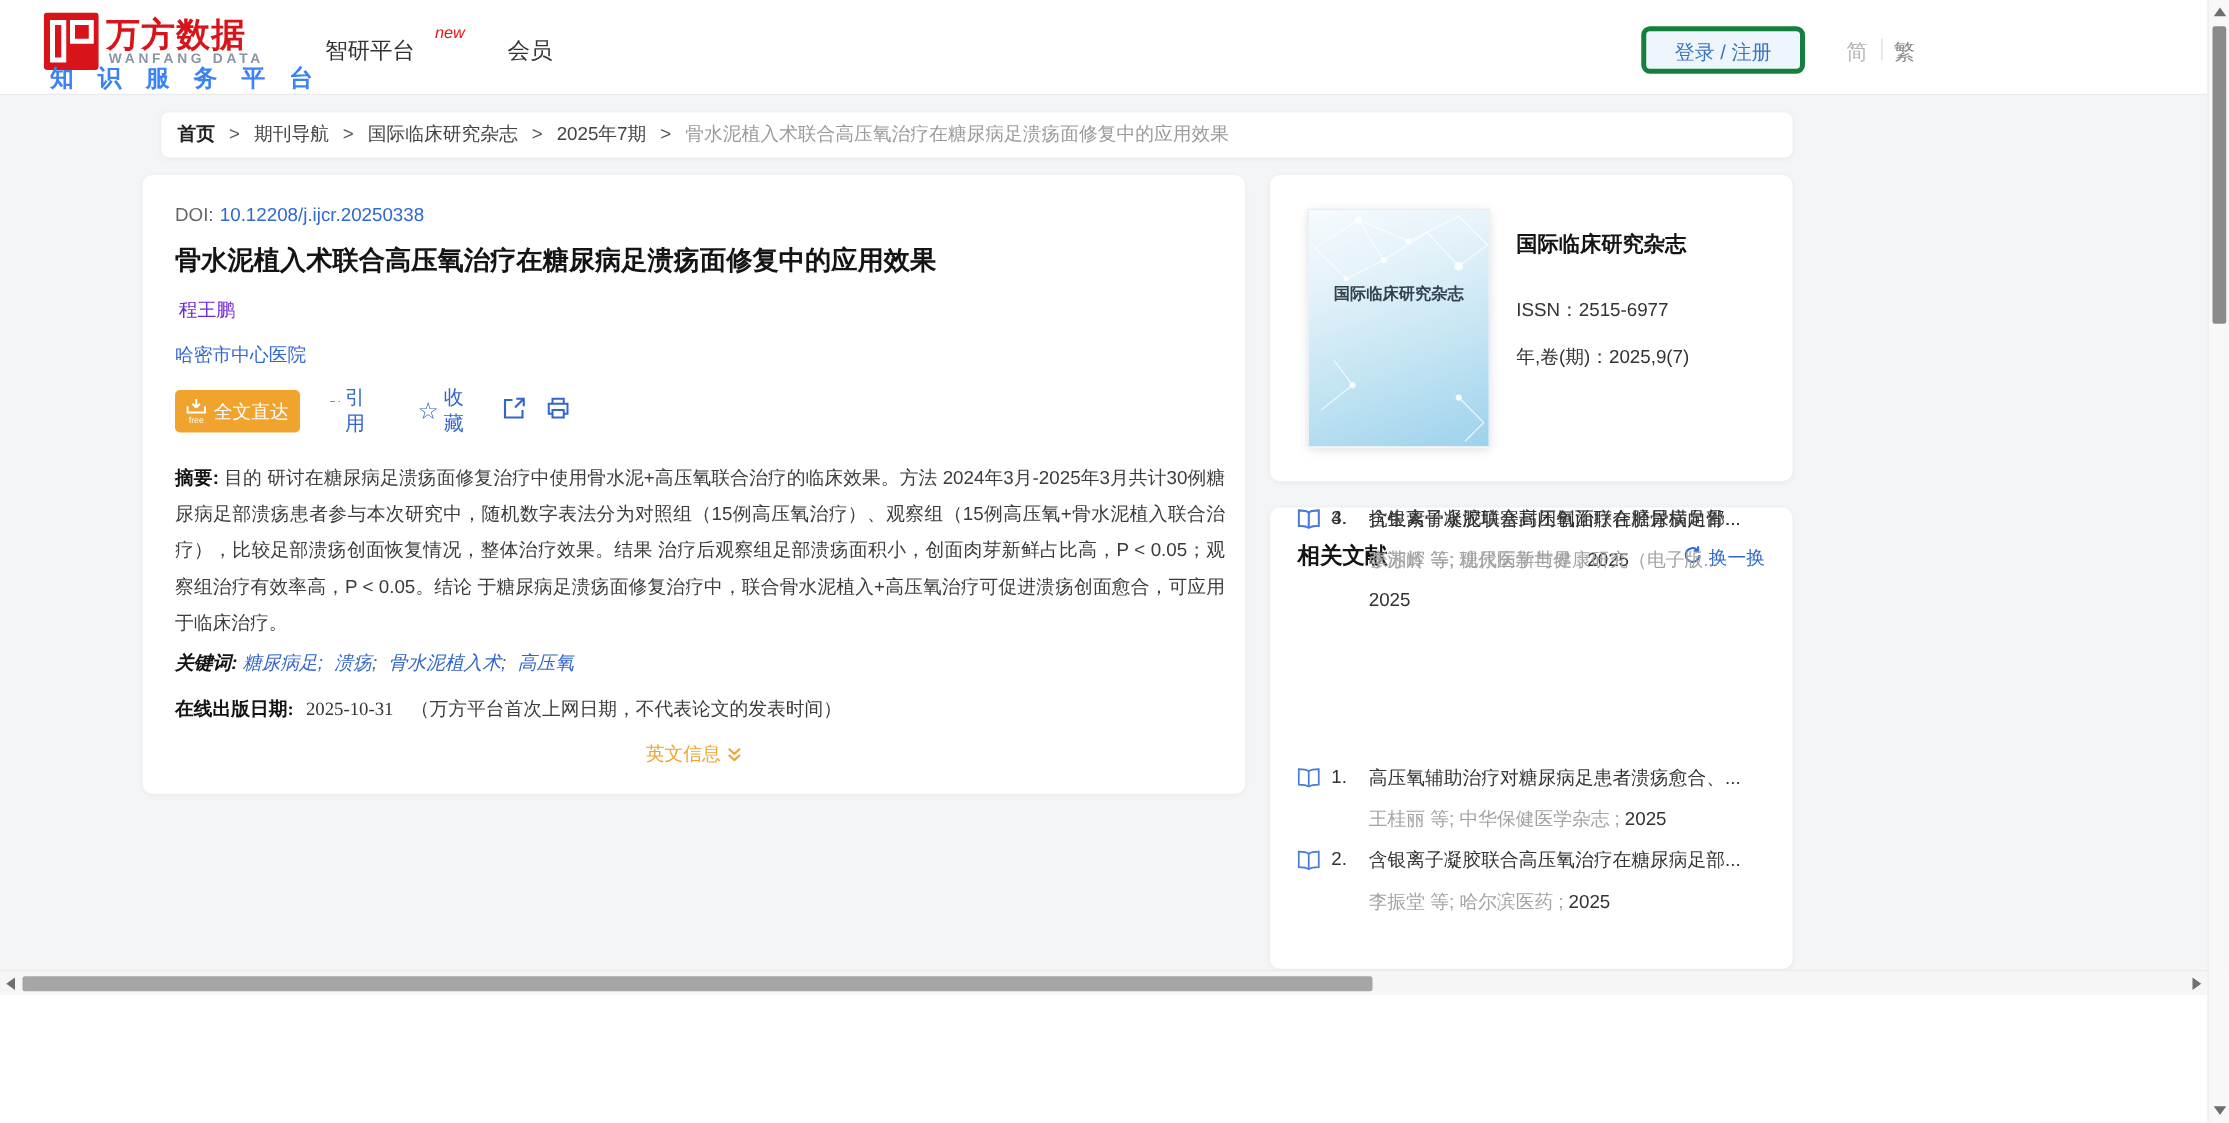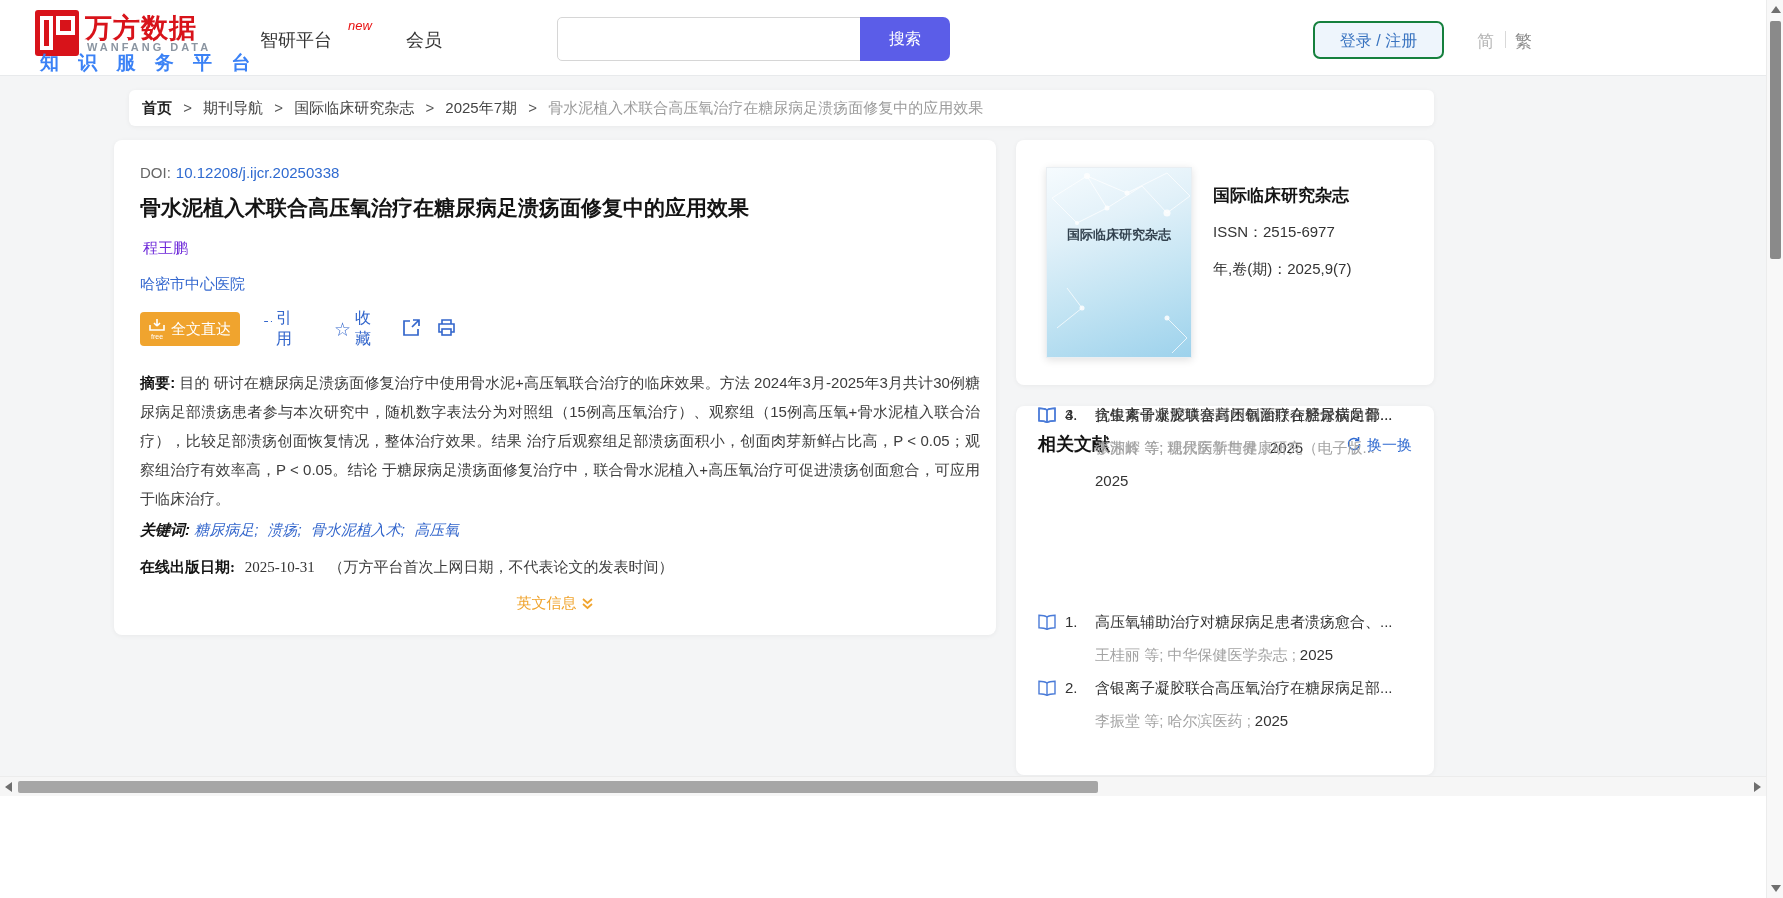--- a/index.html
+++ b/index.html
@@ -13,21 +13,21 @@
   .brand-cn { position:absolute; left:85px; top:10px; font-size:27px; font-weight:800; color:#d8131a; letter-spacing:1px; }
   .brand-en { position:absolute; left:87px; top:41px; font-size:11px; font-weight:700; color:#8b95a1; letter-spacing:3px; }
   .tagline  { position:absolute; left:40px; top:50px; font-size:19px; font-weight:600; color:#3b82f6; letter-spacing:7px; }
   .nav-item { position:absolute; top:28px; font-size:18px; color:#333; cursor:pointer; }
   .nav-zhiyan { left:260px; }
   .nav-badge { position:absolute; top:-10px; left:88px; font-size:13px; color:#e81313; font-style:italic; }
   .nav-member { left:406px; }
   .search-wrap { position:absolute; left:557px; top:17px; width:393px; height:44px; }
   .search-input { position:absolute; left:0; top:0; width:306px; height:44px; border:1px solid #d6d6d6; border-radius:5px 0 0 5px; outline:none; font-size:15px; padding:0 10px; color:#333; }
   .search-btn { position:absolute; left:303px; top:0; width:90px; height:44px; background:#5b5de8; color:#fff; font-size:16px; border:none; border-radius:0 7px 7px 0; cursor:pointer; }
-  .login-btn { position:absolute; left:1313px; top:21px; width:131px; height:38px; line-height:36px; text-align:center; background:#eef5fc; border:2px solid #15803d; border-radius:7px; color:#3a74c0; font-size:16px; cursor:pointer; }
+  .login-btn { position:absolute; left:1313px; top:21px; width:131px; height:38px; line-height:36px; text-align:center; background:#eef5fc; border:4px solid #15803d; border-radius:7px; color:#3a74c0; font-size:16px; cursor:pointer; }
   .lang-simp { position:absolute; left:1477px; top:30px; font-size:17px; color:#b5b5b5; cursor:pointer; }
   .lang-div  { position:absolute; left:1505px; top:31px; width:1px; height:17px; background:#d9d9d9; }
   .lang-trad { position:absolute; left:1515px; top:30px; font-size:17px; color:#8c8c8c; cursor:pointer; }
 
   
   .page-bg { position:absolute; left:0; top:76px; width:1783px; height:700px; background:#f4f5f6; }
   .card { position:absolute; background:#fff; border-radius:8px; box-shadow:0 1px 5px rgba(0,0,0,0.05); }
 
   
   .breadcrumb { left:129px; top:90px; width:1305px; height:36px; border-radius:6px; font-size:15px; line-height:36px; padding-left:13px; white-space:nowrap; }
@@ -64,21 +64,21 @@
   .date-note { margin-left:10px; color:#3c3c3c; }
   .en-toggle { position:absolute; left:0; top:454px; width:100%; text-align:center; font-size:15px; color:#f0a42e; cursor:pointer; }
   .en-toggle svg { vertical-align:-3px; margin-left:4px; }
 
   
   .journal-card { left:1016px; top:140px; width:418px; height:245px; }
   .cover { position:absolute; left:30px; top:27px; width:146px; height:191px; border:1px solid #e9eef2; box-shadow:0 2px 8px rgba(0,0,0,0.12); background:linear-gradient(160deg,#f6fbfe 0%,#e2f1f9 30%,#c3e4f3 62%,#9dd2ec 100%); cursor:pointer; }
   .cover-deco { position:absolute; left:0; top:0; }
   .cover-title { position:absolute; left:0; top:58px; width:100%; text-align:center; font-size:13px; font-weight:700; color:#33424f; }
   .j-name { position:absolute; left:197px; top:44px; font-size:17px; font-weight:700; color:#141414; cursor:pointer; }
-  .j-row { position:absolute; left:197px; font-size:15px; color:#333; }
+  .j-row { position:absolute; left:197px; font-size:15px; color:#333;margin-top:16px; }
   .j-issn { top:83px; }
   .j-vol  { top:120px; }
 
   
   .related-card { left:1016px; top:406px; width:418px; height:369px; }
   .rel-title { position:absolute; left:22px; top:26px; font-size:18px; font-weight:700; color:#141414; }
   .rel-refresh { position:absolute; right:22px; top:30px; font-size:15px; color:#2f6ad0; cursor:pointer; display:flex; align-items:center; gap:5px; }
   .rel-item { position:absolute; left:22px; width:374px; }
   .rel-item:nth-of-type(1){ top:75px; } .rel-item:nth-of-type(2){ top:141px; }
   .rel-item:nth-of-type(3){ top:207px; } .rel-item:nth-of-type(4){ top:273px; }
@@ -119,24 +119,20 @@
     <span class="brand-cn">万方数据</span>
     <span class="brand-en">WANFANG DATA</span>
     <span class="tagline">知 识 服 务 平 台</span>
 
     <span class="nav-item nav-zhiyan">
       <span>智研平台</span>
       <span class="nav-badge">new</span>
     </span>
     <span class="nav-item nav-member">会员</span>
 
-    <div class="search-wrap">
-      <input class="search-input" type="text" value="" style="">
-      <button class="search-btn">搜索</button>
-    </div>
 
     <div class="login-btn">登录 / 注册</div>
     <span class="lang-simp">简</span>
     <span class="lang-div"></span>
     <span class="lang-trad">繁</span>
   </div>
 
   <div class="card breadcrumb">
     <span class="bc-home">首页</span>
     <span class="bc-sep">&gt;</span>

